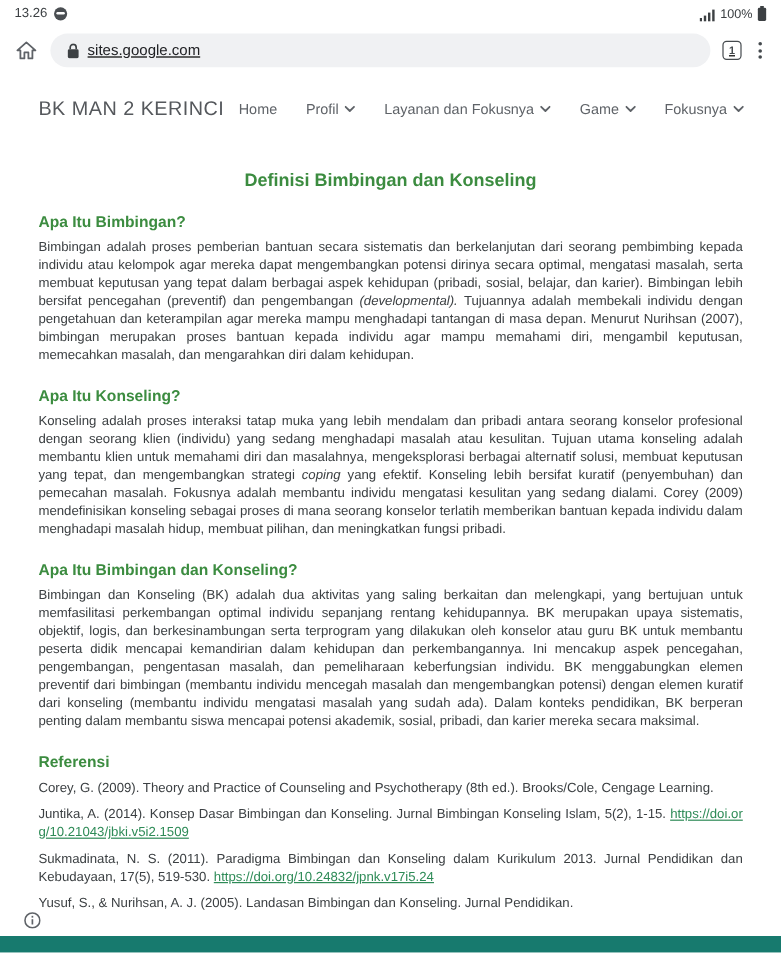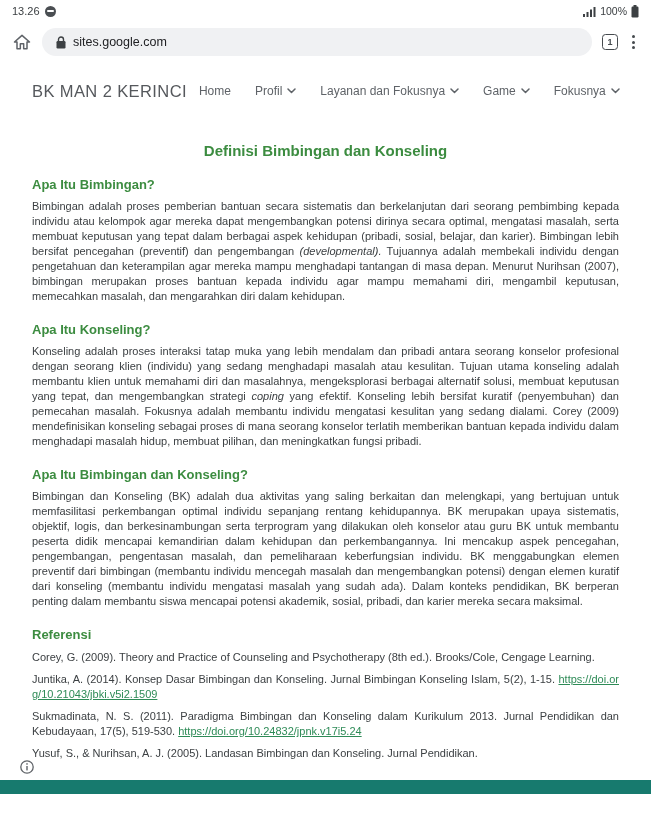--- a/index.html
+++ b/index.html
@@ -10,26 +10,26 @@
     --body:#3c4043;
   }
   *{box-sizing:border-box;margin:0;padding:0;}
   html,body{background:#fff;}
   body{font-family:"Liberation Sans",sans-serif;}
   .screen{width:651px;height:794px;position:relative;overflow:hidden;background:#fff;margin:0 auto;}
 
   
   .status-bar{height:22px;display:flex;align-items:center;justify-content:space-between;padding:0 12px;font-size:11px;color:#3c4043;}
   .sb-left{display:flex;align-items:center;gap:5px;}
-  .sb-right{display:flex;align-items:center;gap:4px;font-size:10.5px;}
+  .sb-right{display:flex;align-items:flex-end;gap:4px;font-size:10.5px;}
   .dnd{width:11px;height:11px;border-radius:50%;background:#4a4e52;position:relative;display:inline-block;}
   .dnd::after{content:"";position:absolute;left:2px;right:2px;top:4.5px;height:2px;background:#fff;border-radius:1px;}
 
   
-  .toolbar{height:40px;display:flex;align-items:center;padding:0 12px;gap:10px;background:#fff;}
+  .toolbar{height:40px;display:flex;align-items:center;padding:0 12px;gap:10px;background:#fff;text-decoration:underline;}
   .url-pill{flex:1;height:28px;background:#f0f1f3;border-radius:14px;display:flex;align-items:center;gap:7px;padding:0 14px;}
   .url-text{font-size:12.5px;color:#202124;}
   .tab-counter{width:16px;height:16px;border:1.7px solid #454a4e;border-radius:3.5px;display:flex;align-items:center;justify-content:center;font-size:9px;font-weight:bold;color:#454a4e;}
   .dots{display:flex;flex-direction:column;gap:2.5px;padding:2px 4px;}
   .dots i{width:3px;height:3px;border-radius:50%;background:#454a4e;}
 
   
   .site-header{height:58px;display:flex;align-items:center;padding:0 20px 0 20px;gap:12px;background:#fff;}
   .site-title{font-size:16.5px;color:#55585c;letter-spacing:.4px;white-space:nowrap;cursor:pointer;}
   .site-nav{display:flex;align-items:center;gap:24px;margin-left:auto;}

